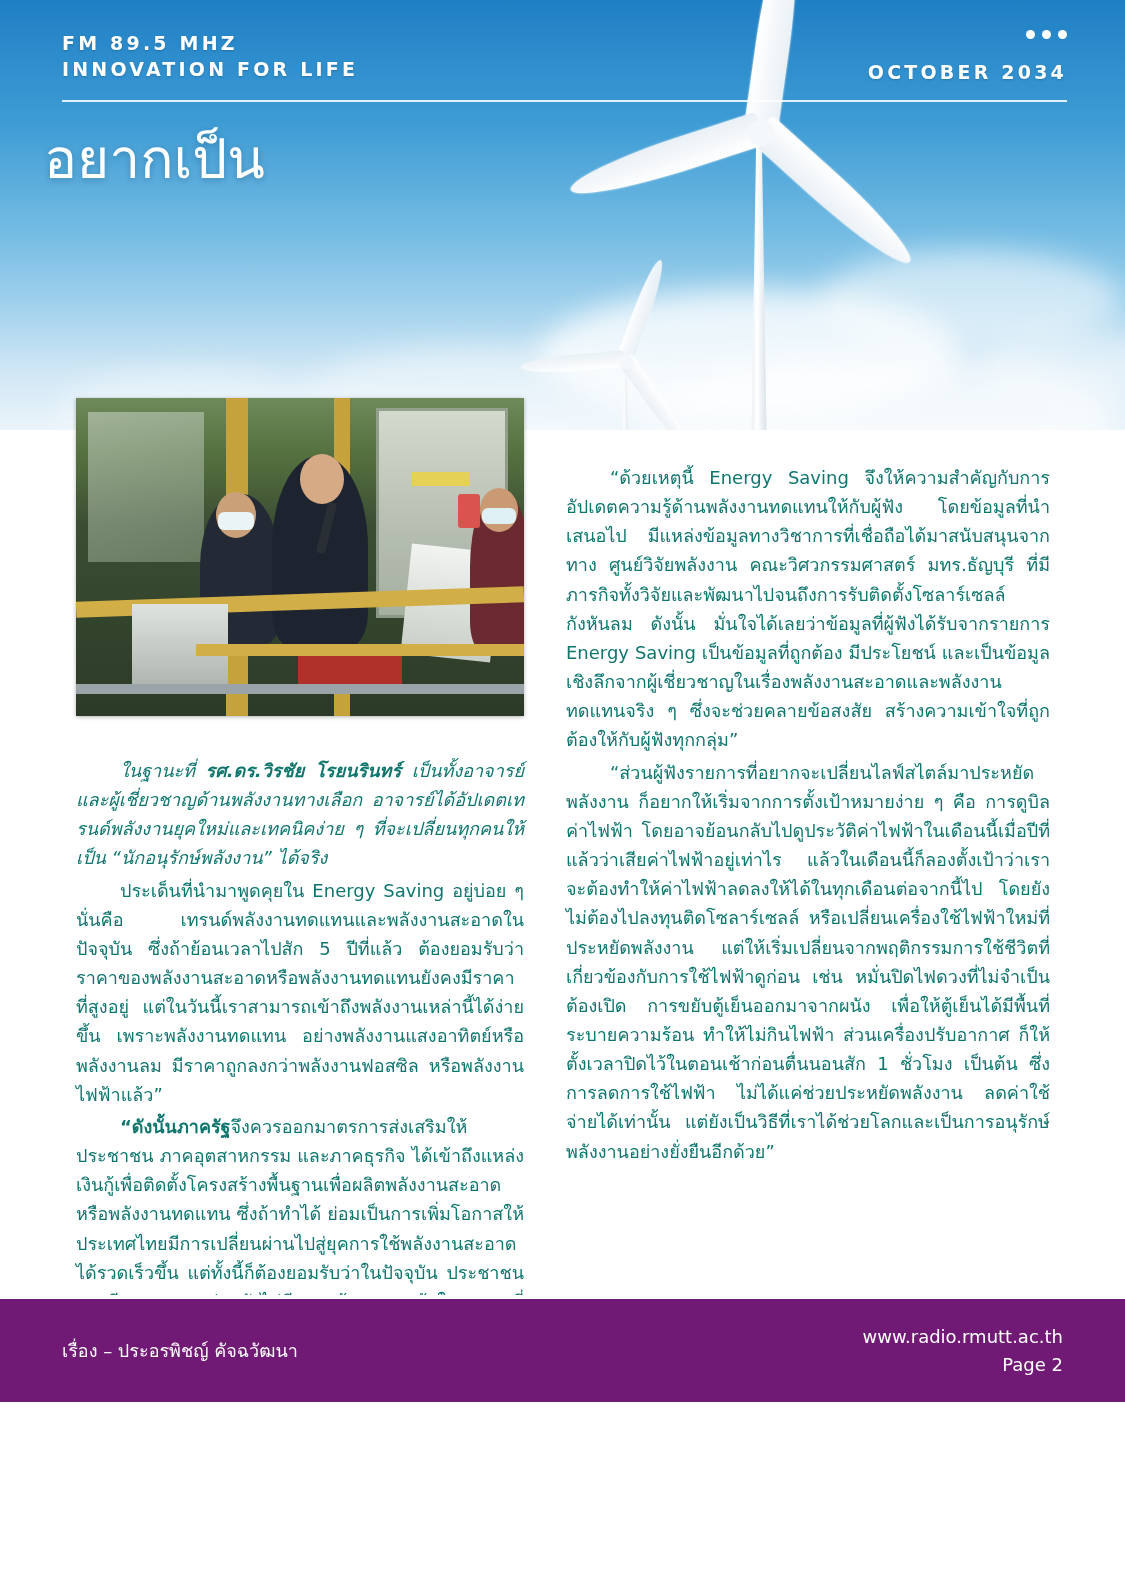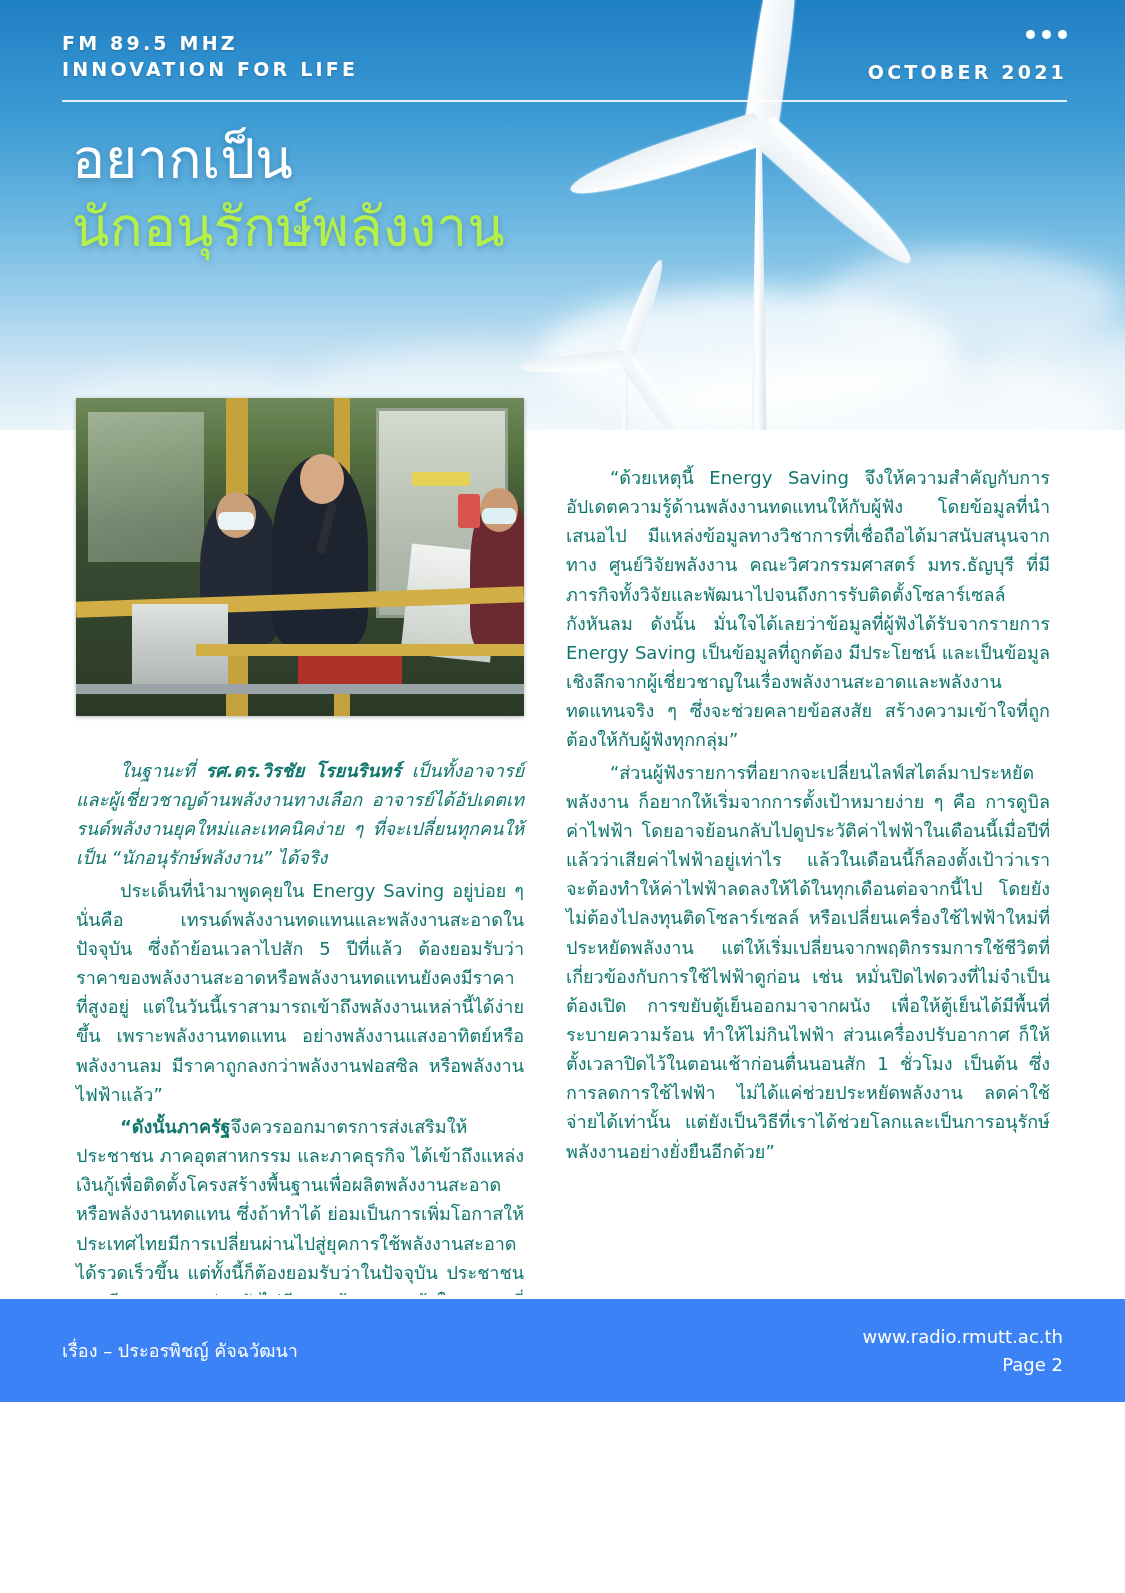--- a/index.html
+++ b/index.html
@@ -91,21 +91,21 @@
   .dots { display: flex; gap: 7px; justify-content: flex-end; margin-bottom: 22px; }
   .dot { width: 9px; height: 9px; border-radius: 50%; background: #ffffff; }
   .mast-date { font-size: 19px; letter-spacing: 3.2px; font-weight: 600;
     text-shadow: 0 1px 2px rgba(0,40,70,.25); }
   .mast-rule {
     position: absolute; left: 62px; right: 58px; top: 100px;
     height: 2px; background: rgba(255,255,255,.85);
   }
 
   .headline {
-    position: absolute; left: 72px; top: 126px;
+    position: absolute; left: 44px; top: 126px;
     color: #ffffff;
     font-size: 55px;
     line-height: 1.23;
     font-weight: 400;
     text-shadow: 0 2px 6px rgba(0,50,85,.28);
   }
   .headline .hl2 { color: #b5f04a; }
 
   
   .content {
@@ -181,21 +181,21 @@
   .indent { text-indent: 44px; }
   .lead { font-style: italic; }
   .lead b { font-style: italic; font-weight: 700; }
   .b { font-weight: 700; }
   p.first-left { margin-top: 40px; }
 
   
   .footer {
     position: absolute; left: 0; bottom: 0;
     width: 1125px; height: 103px;
-    background: #3b82f6;
+    background: #701a75;
     display: flex; align-items: center; justify-content: space-between;
     padding: 0 62px 0 62px;
     color: #ffffff;
     margin-top: 32px;
   }
   .footer-left { font-size: 18px; line-height: 1.55; }
   .footer-right { font-size: 18px; line-height: 1.55; text-align: right; }
   .footer-strip {
     position: absolute; left: 0; bottom: 103px; width: 1125px; height: 4px;
     background: #ffffff;
@@ -234,28 +234,27 @@
       <div class="mast-left">
         <div class="l1">FM 89.5 MHZ</div>
         <div class="l2">INNOVATION FOR LIFE</div>
       </div>
       <div class="mast-right">
         <div class="dots">
           <span class="dot"></span>
           <span class="dot"></span>
           <span class="dot"></span>
         </div>
-        <div class="mast-date">OCTOBER 2021</div>
+        <div class="mast-date">OCTOBER 2034</div>
       </div>
     </div>
     <div class="mast-rule"></div>
 
     <div class="headline">
       <div>อยากเป็น</div>
-      <div class="hl2">นักอนุรักษ์พลังงาน</div>
     </div>
   </div>
 
   <div class="content">
 
     <div class="col-left">
 
       <div class="photo">
         <div class="ph-bg"></div>
         <div class="ph-win"></div>

